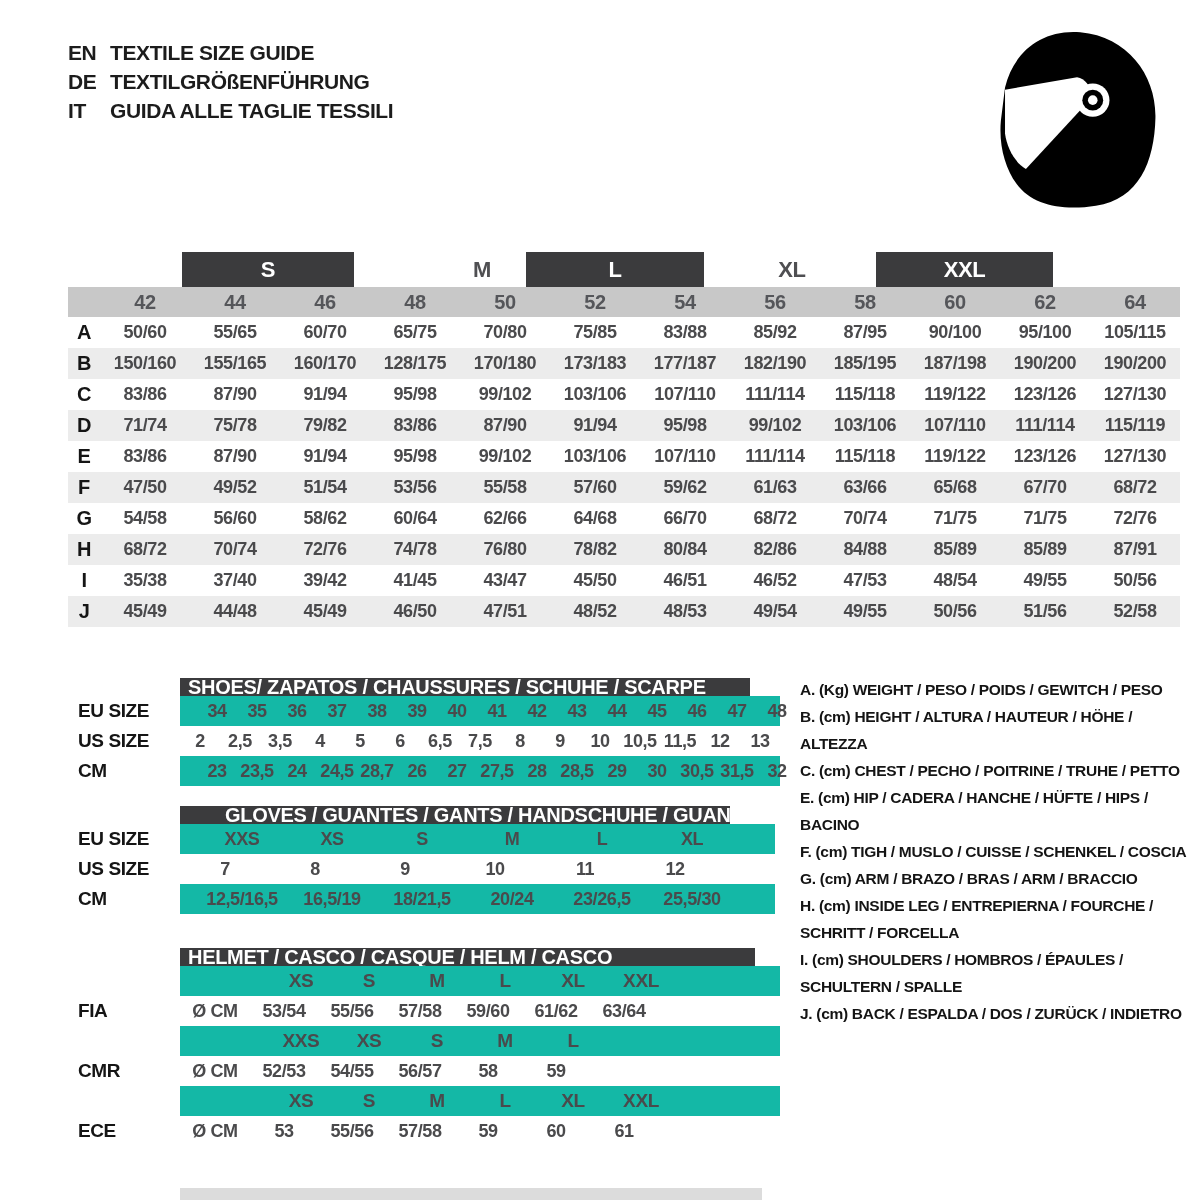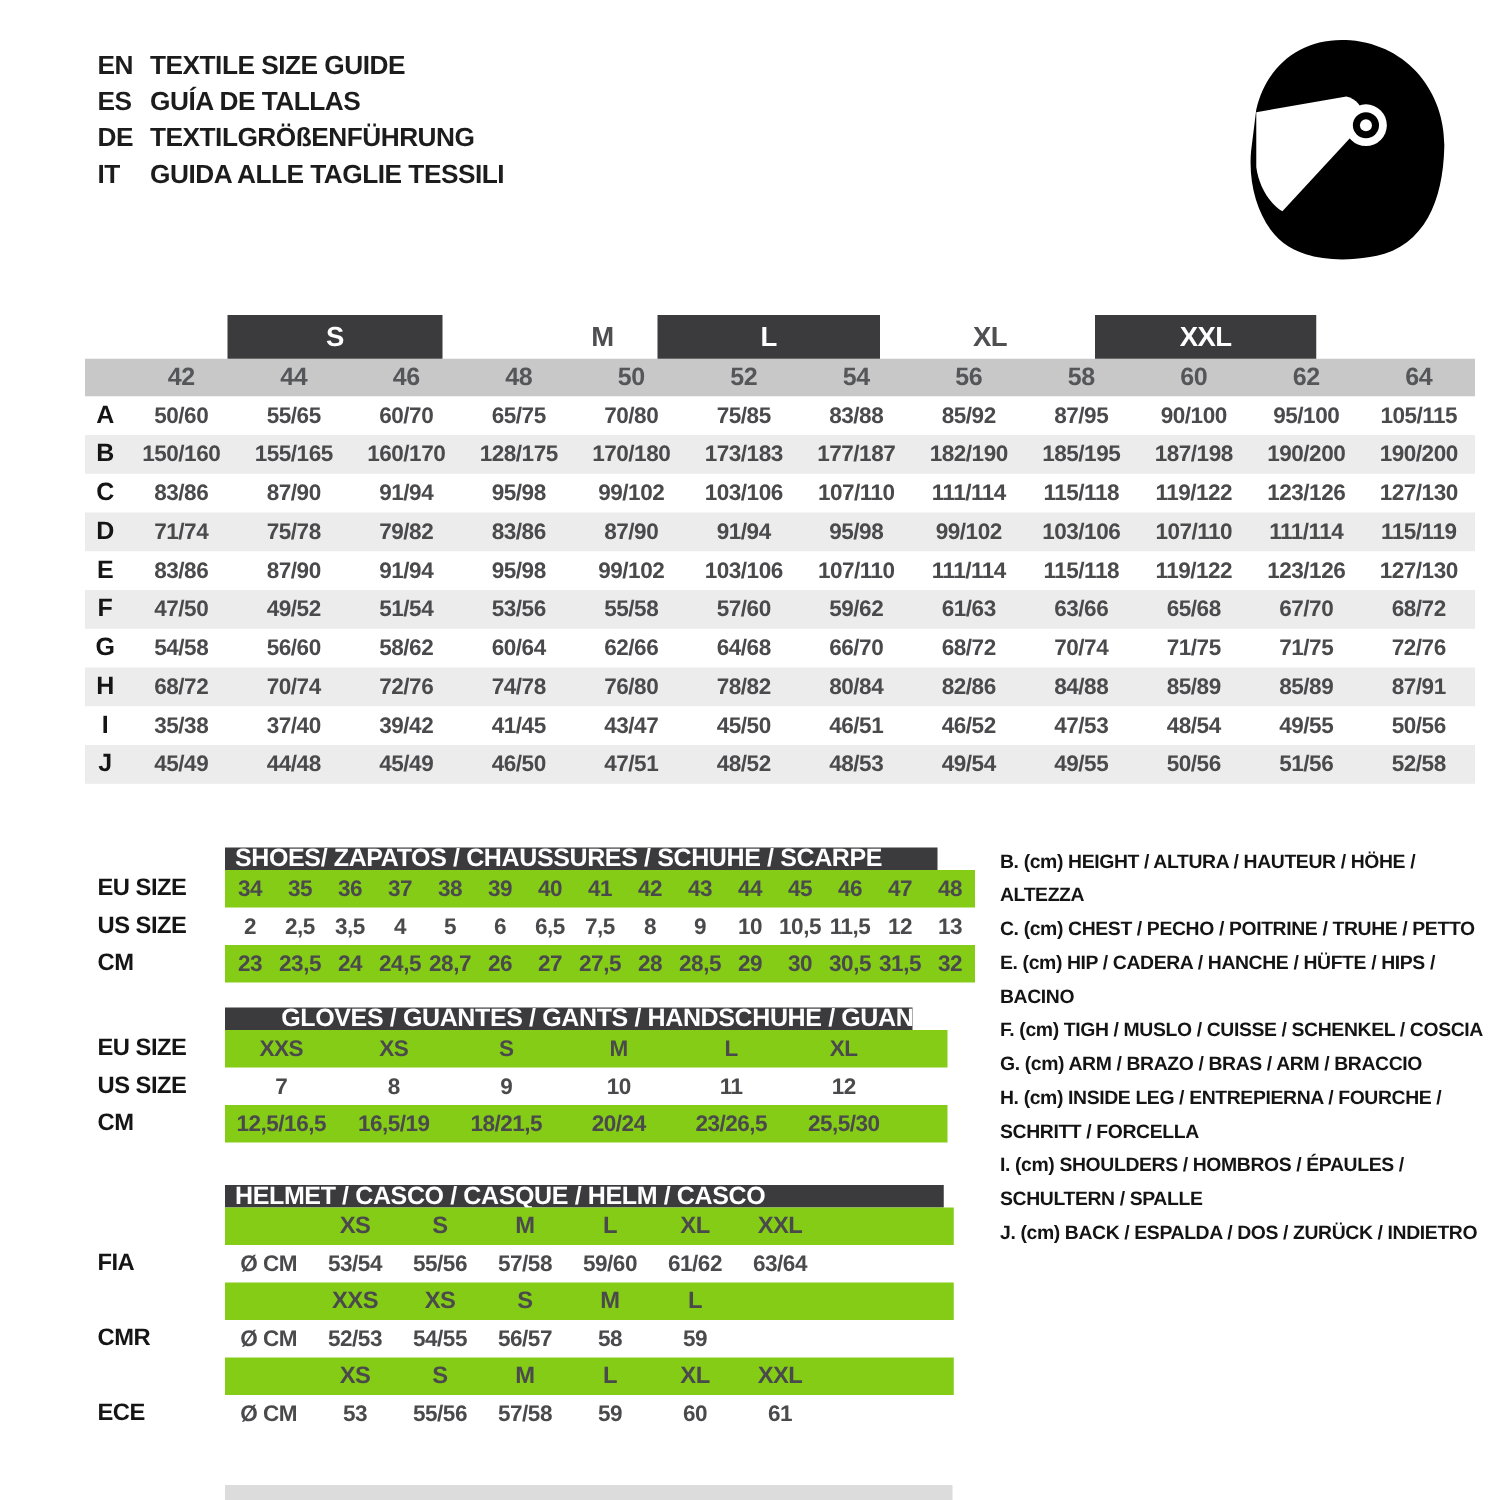--- a/index.html
+++ b/index.html
@@ -1,20 +1,20 @@
 <!DOCTYPE html>
 <html><head>
 <meta charset="utf-8">
 <style>
   html,body{margin:0;padding:0;background:#fff;}
   .page{position:relative;width:1200px;height:1200px;background:#fff;overflow:hidden;
         font-family:"Liberation Sans",sans-serif;font-weight:bold;letter-spacing:-0.4px;color:#191919;}
 
   
-  .langs{position:absolute;left:78px;top:38px;}
+  .langs{position:absolute;left:68px;top:38px;}
   .lang-row{display:flex;height:29px;align-items:center;}
   .lang-code{width:42px;font-size:21px;color:#1c1c1c;}
   .lang-title{font-size:21px;color:#1c1c1c;}
 
   
   .helmet-logo{position:absolute;left:975px;top:26px;width:200px;height:188px;}
 
   
   .main-table{position:absolute;left:68px;top:252px;width:1112px;}
   .size-group-row{position:relative;height:35px;}
@@ -33,21 +33,21 @@
 
   .trow{display:grid;grid-template-columns:32px repeat(12,1fr);height:31px;align-items:center;}
   .trow.stripe{background:#ececec;}
   .trow .cell{font-size:18px;color:#4a4a4c;text-align:center;white-space:nowrap;}
   .trow .cell.lbl{font-size:20px;color:#151515;}
 
   
   .bar{background:#3b3b3d;color:#fff;height:18px;display:flex;align-items:center;
        padding-left:8px;font-size:20px;white-space:nowrap;letter-spacing:-0.3px;}
   .srow{position:relative;height:30px;display:grid;align-items:center;}
-  .srow.gray{background:#84cc16;}
+  .srow.gray{background:#14b8a6;padding-left:17px;}
   .srow .cell{font-size:18px;color:#4a4a4c;text-align:center;white-space:nowrap;}
   .side-label{position:absolute;left:-102px;top:50%;transform:translateY(-50%);
               width:98px;text-align:left;font-size:19px;color:#151515;white-space:nowrap;}
 
   .shoes-section{position:absolute;left:180px;top:678px;width:600px;}
   .shoes-section .bar{width:562px;}
   .shoes-section .srow{grid-template-columns:repeat(15,40px);}
 
   .gloves-section{position:absolute;left:180px;top:806px;width:580px;}
   .gloves-section .bar{width:505px;padding-left:45px;}
@@ -67,24 +67,20 @@
 </style>
 </head>
 <body>
 
 <div class="page">
 
   <div class="langs">
       <div class="lang-row">
         <div class="lang-code">EN</div>
         <div class="lang-title">TEXTILE SIZE GUIDE</div>
-      </div>
-      <div class="lang-row">
-        <div class="lang-code">ES</div>
-        <div class="lang-title">GUÍA DE TALLAS</div>
       </div>
       <div class="lang-row">
         <div class="lang-code">DE</div>
         <div class="lang-title">TEXTILGRÖßENFÜHRUNG</div>
       </div>
       <div class="lang-row">
         <div class="lang-code">IT</div>
         <div class="lang-title">GUIDA ALLE TAGLIE TESSILI</div>
       </div>
     </div>
@@ -424,20 +420,21 @@
         <div class="cell">55/56</div>
         <div class="cell">57/58</div>
         <div class="cell">59</div>
         <div class="cell">60</div>
         <div class="cell">61</div>
         <div class="cell"></div>
       </div>
     </div>
 
   <div class="legend">
+      <div class="legend-item">A. (Kg) WEIGHT / PESO / POIDS / GEWITCH / PESO</div>
       <div class="legend-item">B. (cm) HEIGHT / ALTURA / HAUTEUR / HÖHE / ALTEZZA</div>
       <div class="legend-item">C. (cm) CHEST / PECHO / POITRINE / TRUHE / PETTO</div>
       <div class="legend-item">E. (cm) HIP / CADERA / HANCHE / HÜFTE / HIPS /  BACINO</div>
       <div class="legend-item">F. (cm) TIGH / MUSLO / CUISSE / SCHENKEL / COSCIA</div>
       <div class="legend-item">G. (cm) ARM  / BRAZO / BRAS / ARM / BRACCIO</div>
       <div class="legend-item">H. (cm) INSIDE LEG / ENTREPIERNA / FOURCHE /
 SCHRITT / FORCELLA</div>
       <div class="legend-item">I.  (cm) SHOULDERS / HOMBROS / ÉPAULES /
 SCHULTERN / SPALLE</div>
       <div class="legend-item">J. (cm) BACK / ESPALDA / DOS / ZURÜCK / INDIETRO</div>

